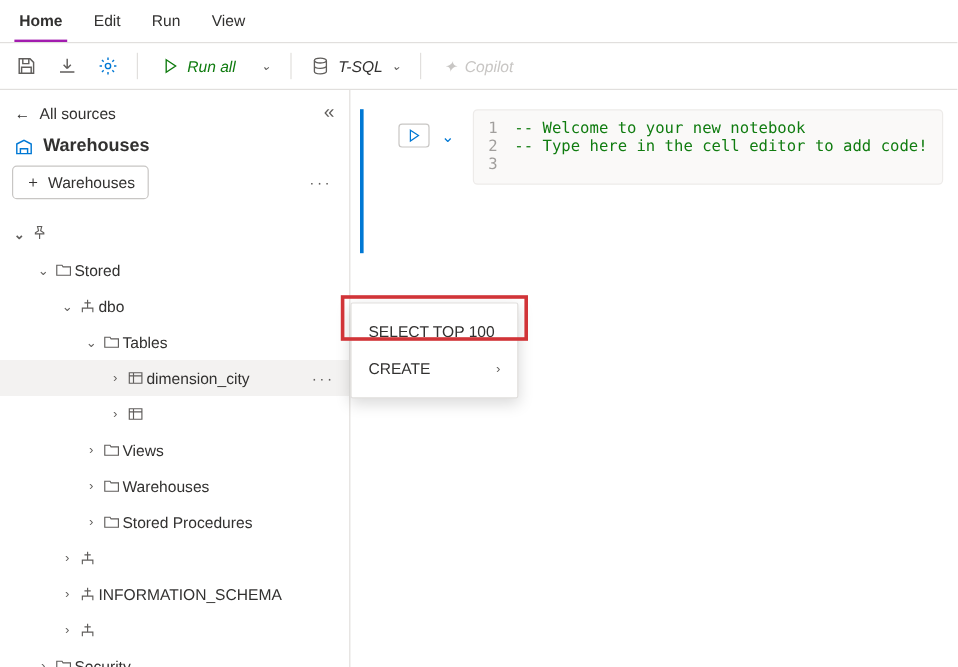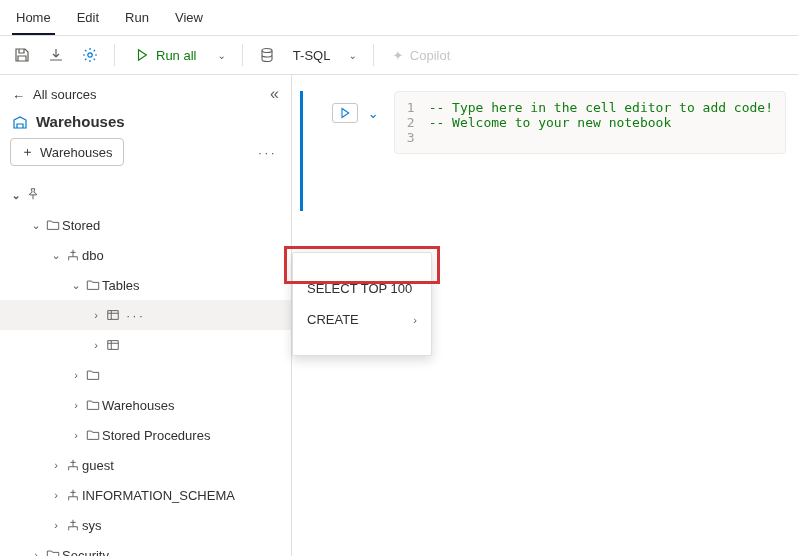--- a/index.html
+++ b/index.html
@@ -18,48 +18,49 @@
       gap: 18px;
       padding: 6px 12px 0 12px;
       border-bottom: 1px solid #e1dfdd;
     }
     .menubar-item {
       padding: 4px 4px 8px 4px;
       cursor: pointer;
       font-size: 13px;
     }
     .menubar-item.active {
-      border-bottom: 2px solid #0f172a;
-      font-weight: 400;
+      border-bottom: 2px solid #a21caf;
+      font-weight: 700;
     }
     
     .toolbar {
       display: flex;
       align-items: center;
       gap: 10px;
       padding: 6px 10px;
       border-bottom: 1px solid #e1dfdd;
+      font-style: italic;
     }
     .toolbar .sep {
       width: 1px;
       height: 22px;
       background: #e1dfdd;
       margin: 0 2px;
     }
     .tb-btn {
       display: flex;
       align-items: center;
       gap: 4px;
       padding: 4px 4px;
       cursor: pointer;
       border-radius: 2px;
     }
     .runall { color: #0f7b0f; gap:6px; padding: 4px 6px; border: 1px solid transparent; }
     .runall svg { fill: #0f7b0f; }
-    .lang-btn { gap: 18px; }
+    .lang-btn { gap: 7px; }
     .copilot { color: #c8c6c4; }
     .caret { font-size: 10px; color: #605e5c; }
     .icon { width: 16px; height: 16px; display:inline-flex; align-items:center; justify-content:center; }
     
     .main {
       display: flex;
       height: calc(100% - 72px);
     }
     .sidebar {
       width: 318px;
@@ -133,21 +134,21 @@
     .codeline { color:#107c10; white-space:pre; }
     
     .ctx-menu {
       position:absolute;
       left: 292px; top: 252px;
       width: 140px;
       background:#fff;
       border:1px solid #e1dfdd;
       border-radius:2px;
       box-shadow: 0 4px 12px rgba(0,0,0,.15);
-      padding: 20px 0;
+      padding: 8px 0;
       z-index: 10;
     }
     .ctx-item {
       padding: 8px 14px;
       font-size:13px;
       display:flex; align-items:center; justify-content:space-between;
       cursor:pointer;
     }
     .highlight-box {
       position:absolute;
@@ -284,37 +285,39 @@
         </span>
         <span class="tree-label">Tables</span>
       </div>
       <div class="tree-row lv4 selected">
         <span class="tw">›</span>
         <span class="tree-icon">
           <svg viewBox="0 0 16 16" width="14" height="14">
               <path fill="none" stroke="#605e5c" stroke-width="1.1" d="M2 3h12v10H2z M2 6h12 M6 3v10"></path>
             </svg>
         </span>
+        <span class="tree-label">dimension_city</span>
         <span class="dots">···</span>
       </div>
       <div class="tree-row lv4">
         <span class="tw">›</span>
         <span class="tree-icon">
           <svg viewBox="0 0 16 16" width="14" height="14">
               <path fill="none" stroke="#605e5c" stroke-width="1.1" d="M2 3h12v10H2z M2 6h12 M6 3v10"></path>
             </svg>
         </span>
       </div>
       <div class="tree-row lv3">
         <span class="tw">›</span>
         <span class="tree-icon">
           <svg viewBox="0 0 16 16" width="14" height="14">
               <path fill="none" stroke="#605e5c" stroke-width="1.1" d="M1.5 3.5h5l1 1.5h7v8h-13z"></path>
             </svg>
         </span>
+        <span class="tree-label">Views</span>
       </div>
       <div class="tree-row lv3">
         <span class="tw">›</span>
         <span class="tree-icon">
           <svg viewBox="0 0 16 16" width="14" height="14">
               <path fill="none" stroke="#605e5c" stroke-width="1.1" d="M1.5 3.5h5l1 1.5h7v8h-13z"></path>
             </svg>
         </span>
         <span class="tree-label">Warehouses</span>
       </div>
@@ -327,39 +330,37 @@
         </span>
         <span class="tree-label">Stored Procedures</span>
       </div>
       <div class="tree-row lv2">
         <span class="tw">›</span>
         <span class="tree-icon">
           <svg viewBox="0 0 16 16" width="14" height="14">
               <path fill="none" stroke="#605e5c" stroke-width="1.1" d="M8 2v3M3 12v-2h10v2M8 5v5M3 12v2M13 12v2M5 5h6"></path>
             </svg>
         </span>
-        <span class="tree-label">guest</span>
       </div>
       <div class="tree-row lv2">
         <span class="tw">›</span>
         <span class="tree-icon">
           <svg viewBox="0 0 16 16" width="14" height="14">
               <path fill="none" stroke="#605e5c" stroke-width="1.1" d="M8 2v3M3 12v-2h10v2M8 5v5M3 12v2M13 12v2M5 5h6"></path>
             </svg>
         </span>
         <span class="tree-label">INFORMATION_SCHEMA</span>
       </div>
       <div class="tree-row lv2">
         <span class="tw">›</span>
         <span class="tree-icon">
           <svg viewBox="0 0 16 16" width="14" height="14">
               <path fill="none" stroke="#605e5c" stroke-width="1.1" d="M8 2v3M3 12v-2h10v2M8 5v5M3 12v2M13 12v2M5 5h6"></path>
             </svg>
         </span>
-        <span class="tree-label">sys</span>
       </div>
       <div class="tree-row lv1">
         <span class="tw">›</span>
         <span class="tree-icon">
           <svg viewBox="0 0 16 16" width="14" height="14">
               <path fill="none" stroke="#605e5c" stroke-width="1.1" d="M1.5 3.5h5l1 1.5h7v8h-13z"></path>
             </svg>
         </span>
         <span class="tree-label">Security</span>
       </div>
@@ -376,22 +377,22 @@
       </span>
       <span class="dd">⌄</span>
     </div>
     <div class="code-cell">
       <div class="gutter">
         <div>1</div>
         <div>2</div>
         <div>3</div>
       </div>
       <div>
+        <div class="codeline">-- Welcome to your new notebook</div>
         <div class="codeline">-- Type here in the cell editor to add code!</div>
-        <div class="codeline">-- Welcome to your new notebook</div>
         <div class="codeline"></div>
       </div>
     </div>
   </div>
 </div>
 
 <div class="ctx-menu">
   <div class="ctx-item">
     <span>SELECT TOP 100</span>
   </div>

